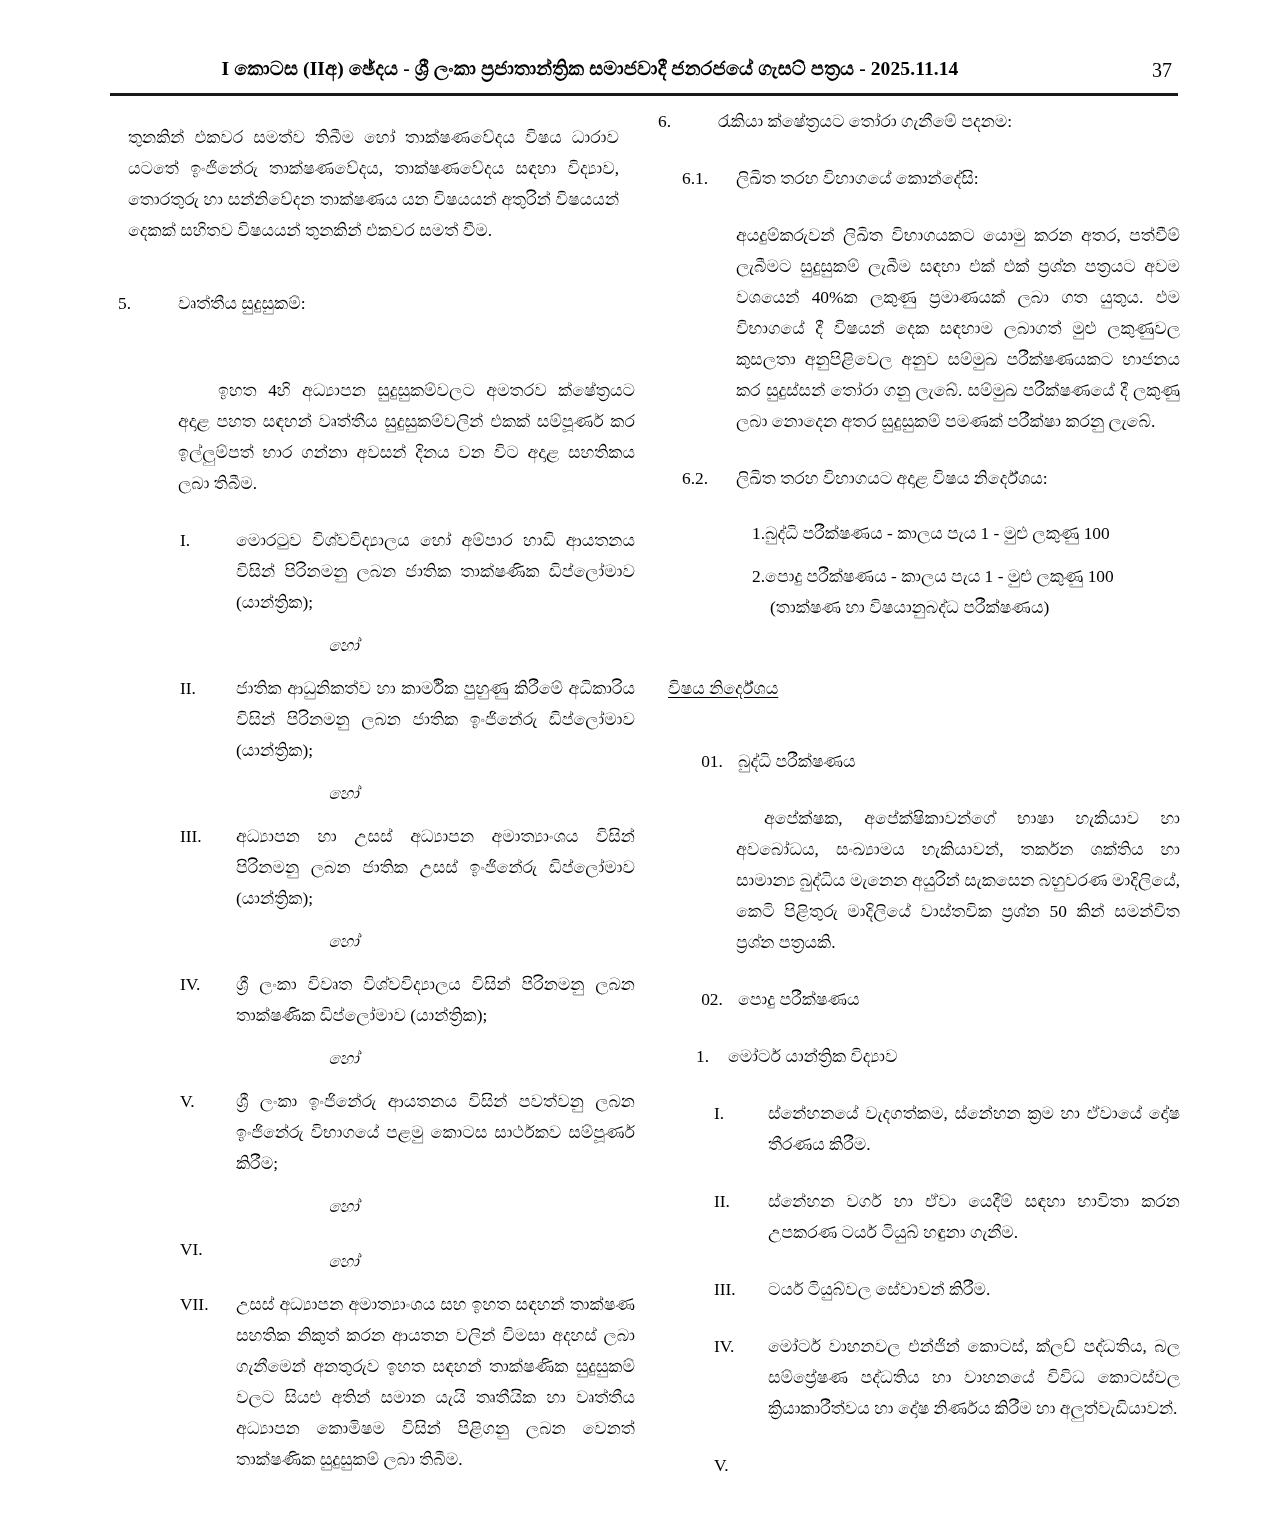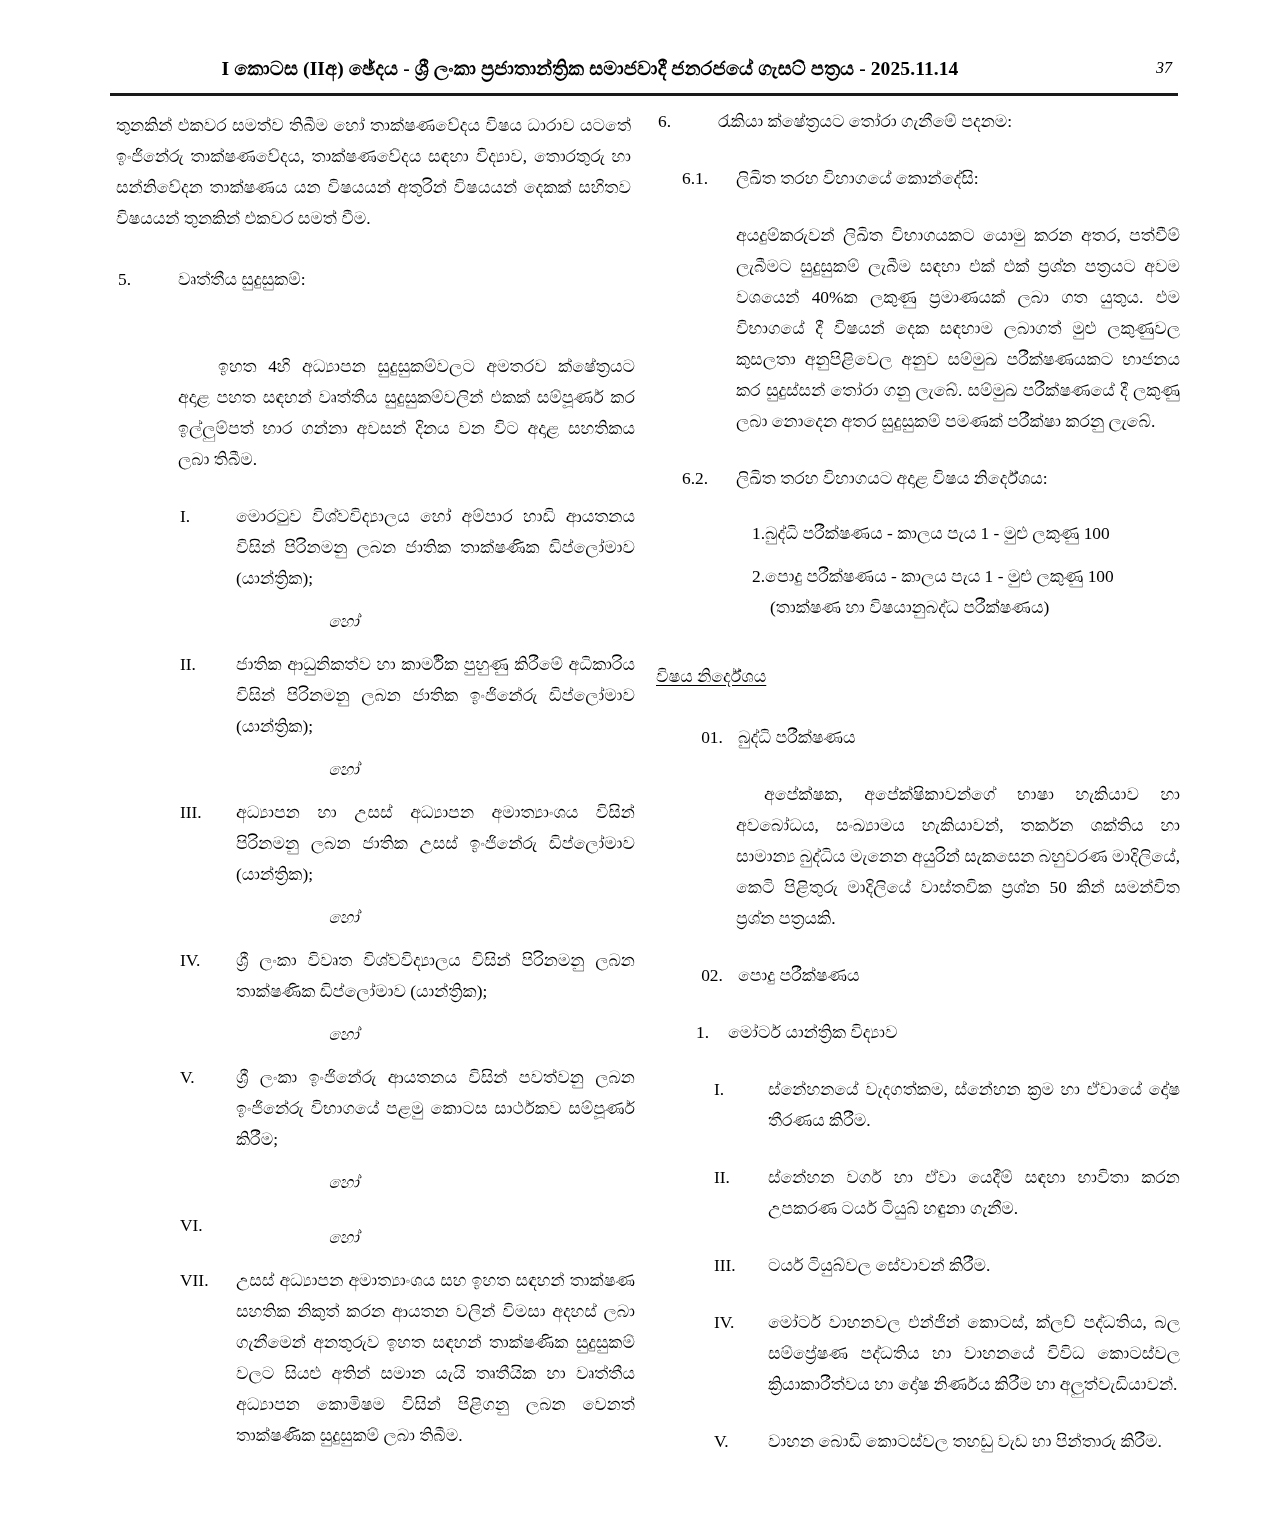--- a/index.html
+++ b/index.html
@@ -41,23 +41,22 @@
     text-align: center;
     font-size: 19.5px;
     font-weight: bold;
     letter-spacing: 0.1px;
     white-space: nowrap;
   }
   .header-page-no {
     position: absolute;
     right: 8px;
     top: 1px;
-    font-size: 16px;
+    font-size: 20px;
     font-weight: normal;
-    font-style: italic;
   }
   .header-rule {
     position: absolute;
     left: 110px;
     top: 93px;
     width: 1068px;
     height: 3px;
     background: #1a1a1a;
   }
 
@@ -72,21 +71,21 @@
     left: 112px;
     width: 523px;
   }
   .col-right {
     left: 652px;
     width: 528px;
   }
 
   
   .para {
-    margin: 4px;
+    margin: 16px;
     text-align: justify;
     text-justify: inter-word;
   }
   .para.plain {
     text-align: justify;
   }
   .gap-s  { height: 12px; }
   .gap-m  { height: 26px; }
   .gap-l  { height: 34px; }
 
@@ -391,18 +390,17 @@
 
     <div class="roman-item-r">
       <span class="rnum">IV.</span>
       <span>මෝටර් වාහනවල එන්ජින් කොටස්, ක්ලච් පද්ධතිය, බල සම්ප්‍රේෂණ පද්ධතිය හා වාහනයේ විවිධ කොටස්වල ක්‍රියාකාරීත්වය හා දෝෂ නිර්ණය කිරීම හා අලුත්වැඩියාවන්.</span>
     </div>
 
     <div class="gap-m"></div>
 
     <div class="roman-item-r">
       <span class="rnum">V.</span>
-      <span>වාහන බොඩි කොටස්වල තහඩු වැඩ හා පින්තාරු කිරීම.</span>
     </div>
 
   </div>
 
 </div>
 
 </body></html>

